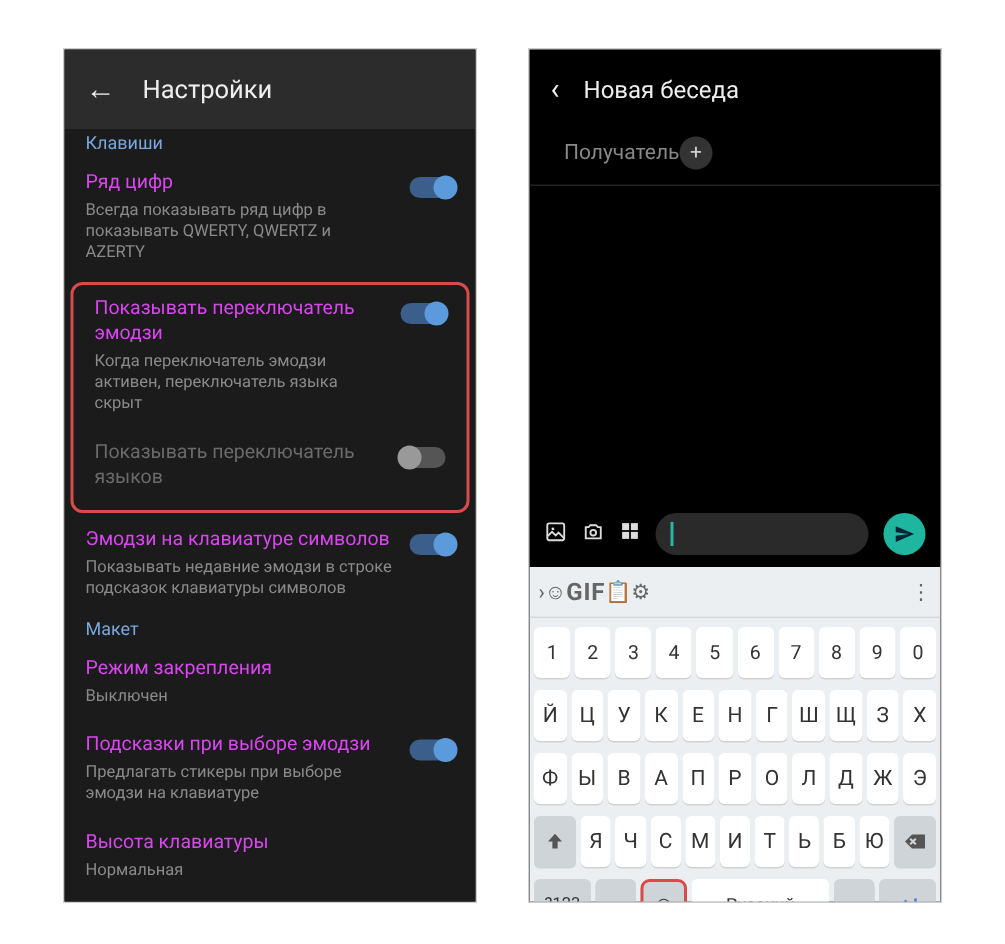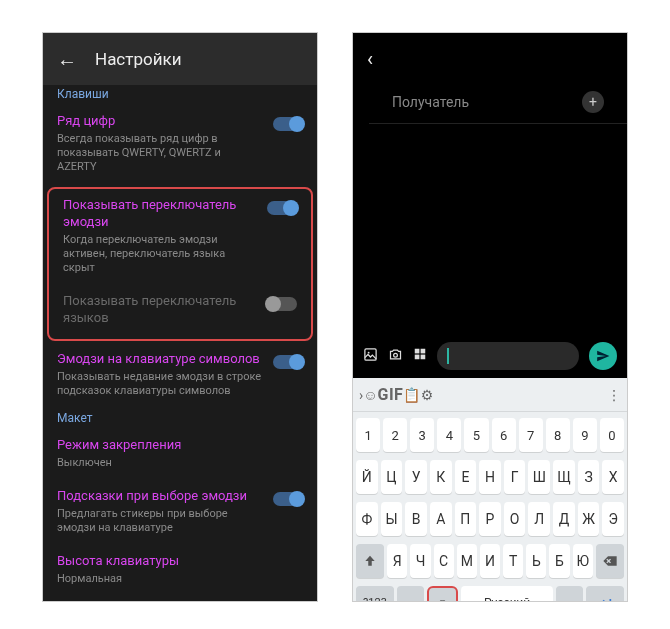--- a/index.html
+++ b/index.html
@@ -79,24 +79,22 @@
     display: flex;
     align-items: center;
     gap: 16px;
     padding: 14px 14px;
     color: #eee;
     font-size: 16px;
   }
   .recipient-row {
     display: flex;
     align-items: center;
-    justify-content: space-between;
     padding: 6px 23px 10px;
     border-bottom: 1px solid #222;
-    margin-left: 16px;
   }
   .recipient-row .placeholder { color: #888; font-size: 14px; }
   .add-btn {
     width: 22px; height: 22px; border-radius: 50%; background: #333;
     color: #ccc; display: flex; align-items: center; justify-content: center;
     font-size: 14px;
   }
   .chat-body { height: 210px; }
   .compose-bar {
     display: flex; align-items: center; gap: 10px;
@@ -209,20 +207,21 @@
         <div class="title">Высота клавиатуры</div>
         <div class="sub">Нормальная</div>
       </div>
     </div>
   </div>
 </div>
 
 <div class="phone phone-right">
   <div class="chat-header">
     <span style="font-size:20px;">‹</span>
+    <span>Новая беседа</span>
   </div>
   <div class="recipient-row">
     <span class="placeholder">Получатель</span>
     <div class="add-btn">+</div>
   </div>
   <div class="chat-body"></div>
   <div class="compose-bar">
     <span class="sicon">
       <svg width="15" height="15" viewBox="0 0 24 24" fill="#ddd">
           <rect x="3" y="3" width="18" height="18" rx="2" fill="none" stroke="#ddd" stroke-width="2"></rect>

